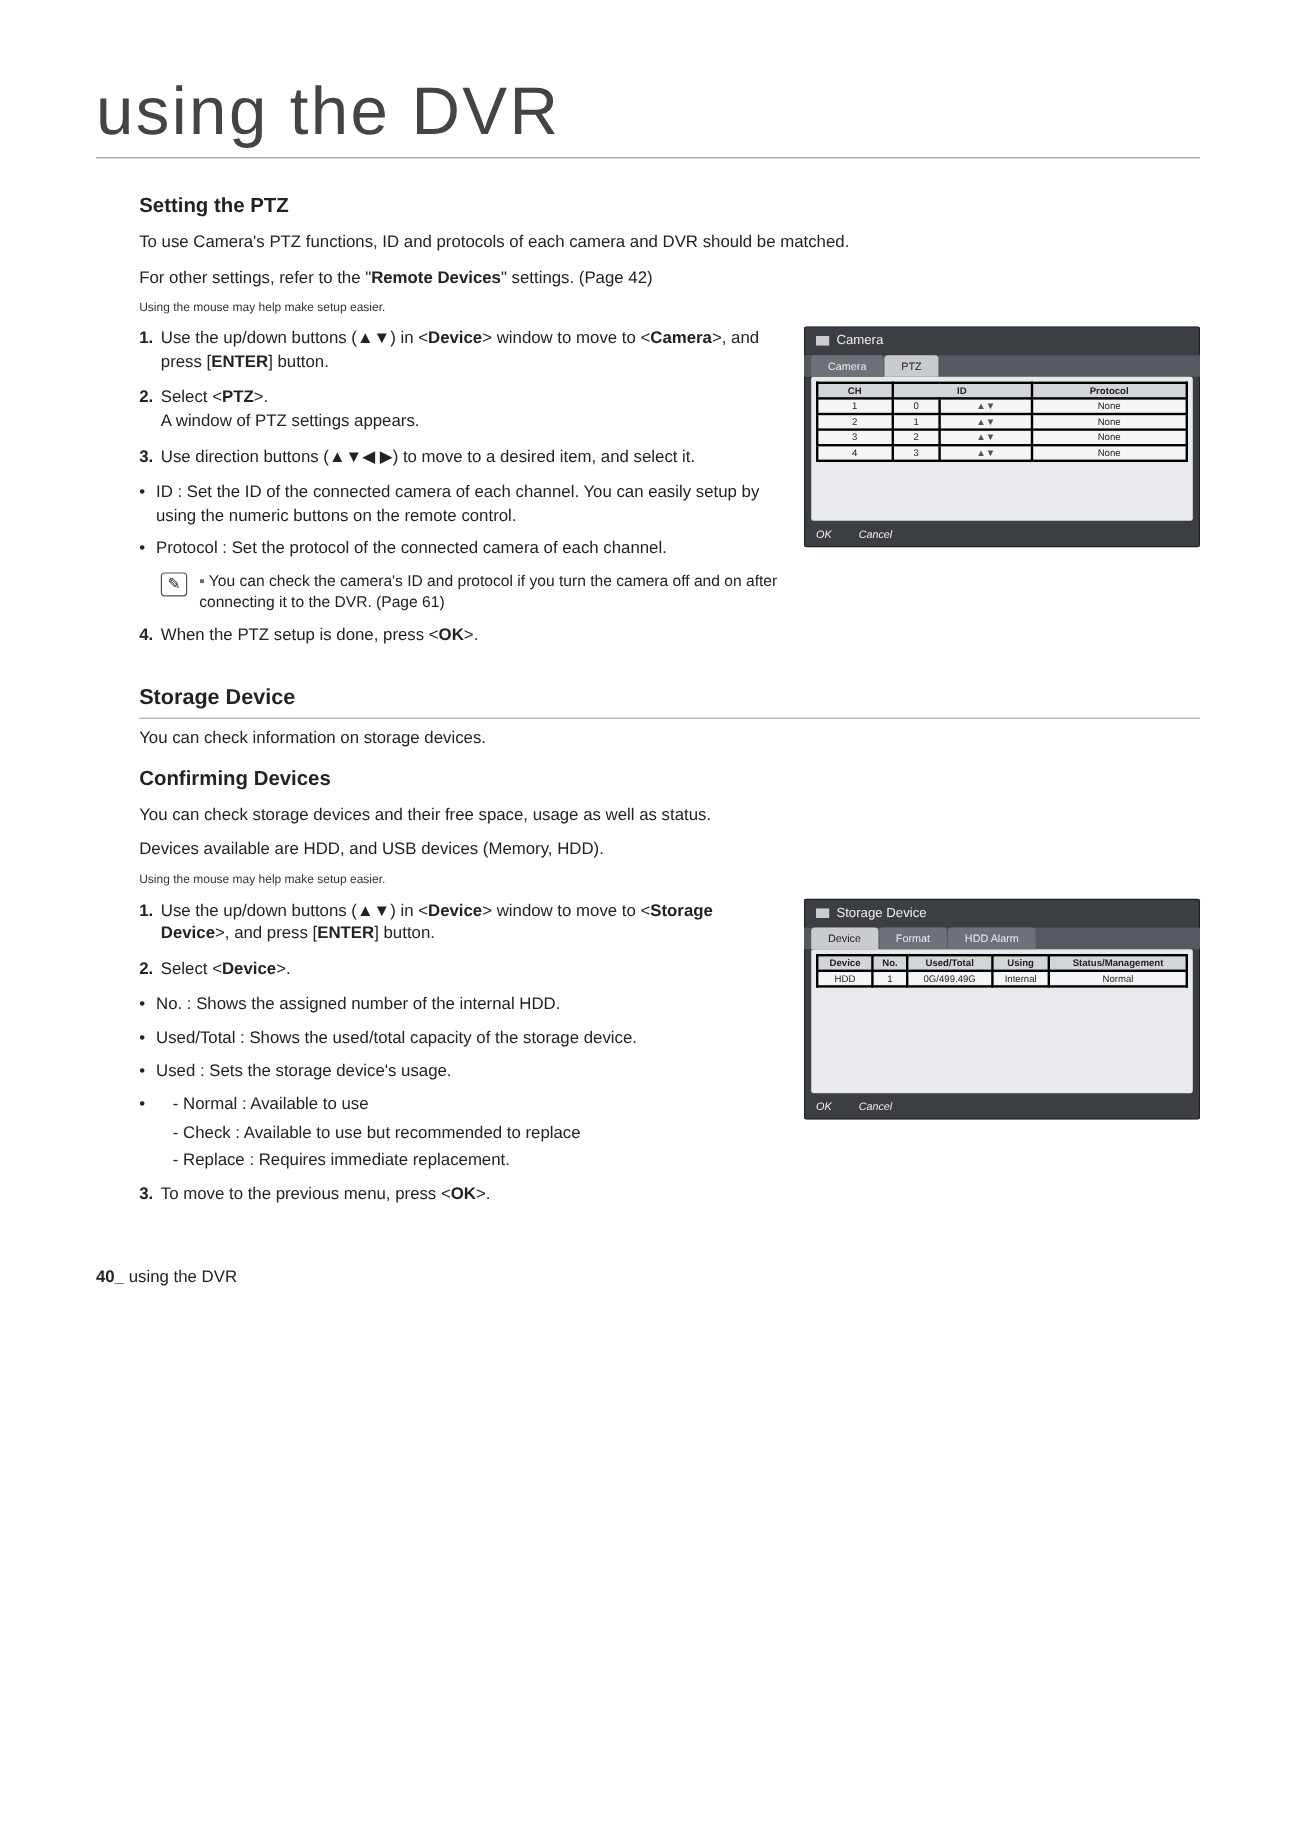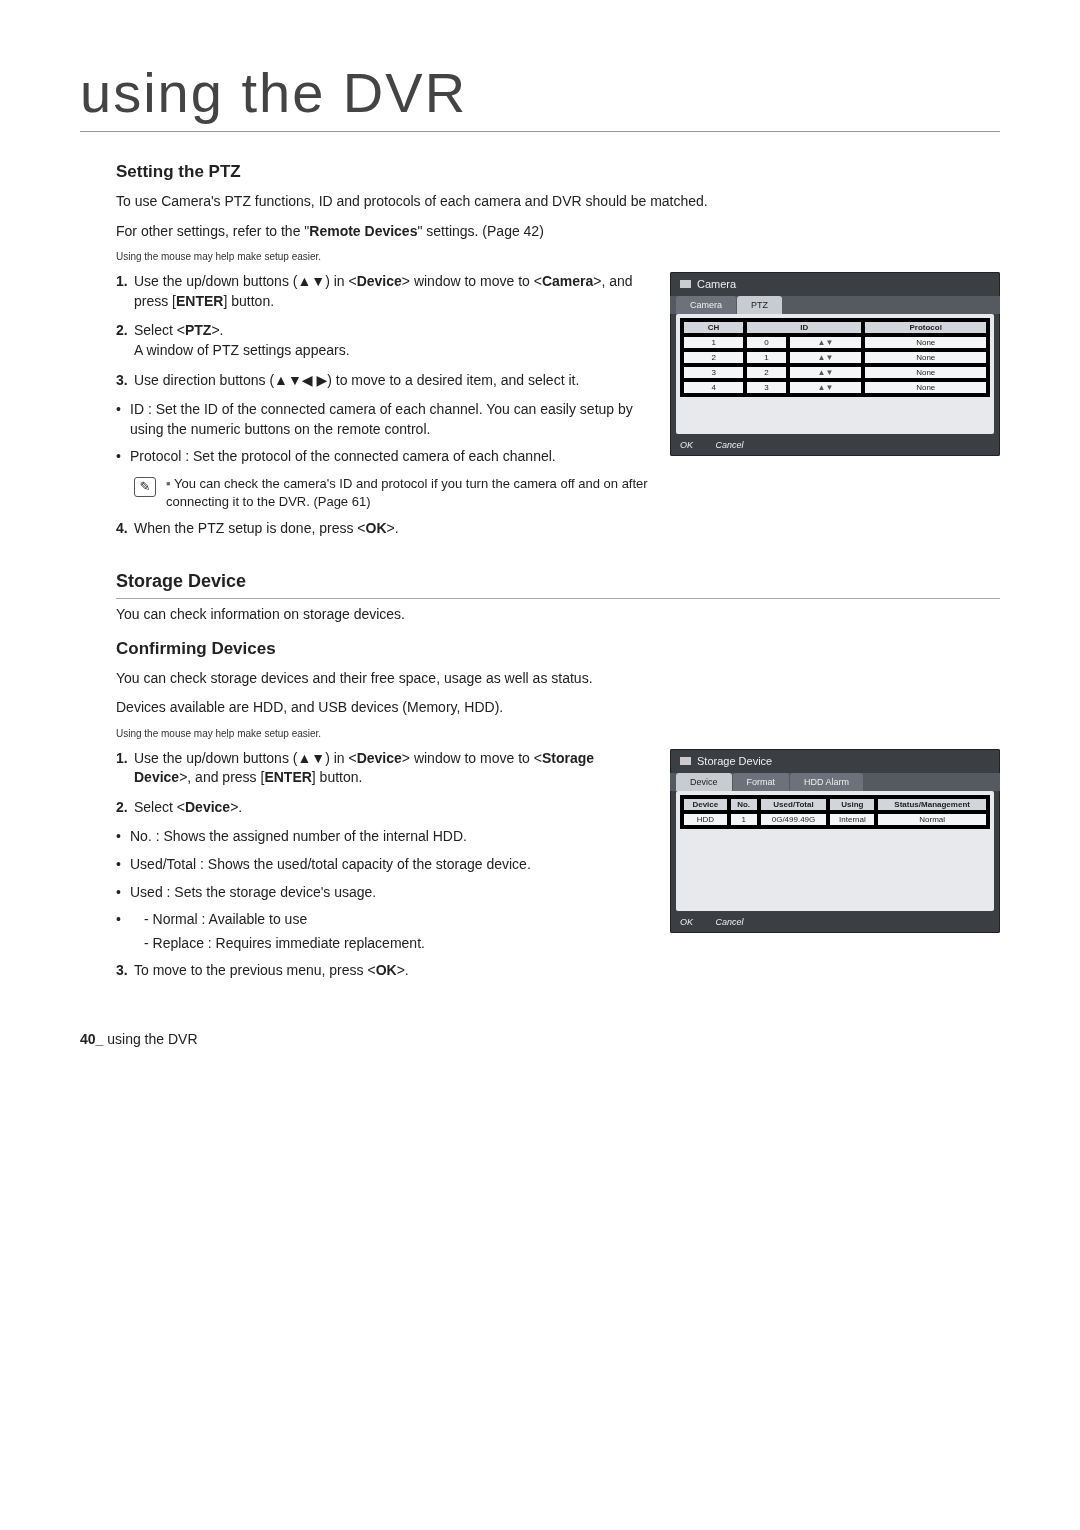--- a/index.html
+++ b/index.html
@@ -146,21 +146,21 @@
   .dvr-tab.active { background:#c8cbd0; color:#222; }
   .dvr-ws {
     background:#e8e9ec;
     margin:0 6px;
     padding:4px;
     min-height:120px;
     border-radius:2px;
   }
   table.dvr-tbl { width:100%; border-collapse: collapse; font-size:8px; color:#222; }
   table.dvr-tbl th, table.dvr-tbl td {
-    border:4px solid #000000;
+    border:2px solid #000000;
     padding:1px 3px;
     text-align:center;
     background:#f4f5f7;
   }
   table.dvr-tbl th { background:#d2d5da; }
   .stepper { font-size:8px; color:#555; }
   .dvr-btnrow {
     text-align:left;
     padding:6px 0 2px 0;
     font-size:9px;
@@ -280,20 +280,21 @@
       </li>
     </ol>
     <ul class="bullets">
       <li>No. : Shows the assigned number of the internal HDD.</li>
       <li>Used/Total : Shows the used/total capacity of the storage device.</li>
       <li>
         <span>Used : Sets the storage device's usage.</span>
       </li>
       <li>
         <span class="sub-dash">Normal : Available to use</span>
+        <span class="sub-dash">Check : Available to use but recommended to replace</span>
         <span class="sub-dash">Replace : Requires immediate replacement.</span>
       </li>
     </ul>
     <ol class="steps" style="counter-reset: step 2;">
       <li>
         <span>To move to the previous menu, press &lt;</span><b>OK</b><span>&gt;.</span>
       </li>
     </ol>
   </div>
 

